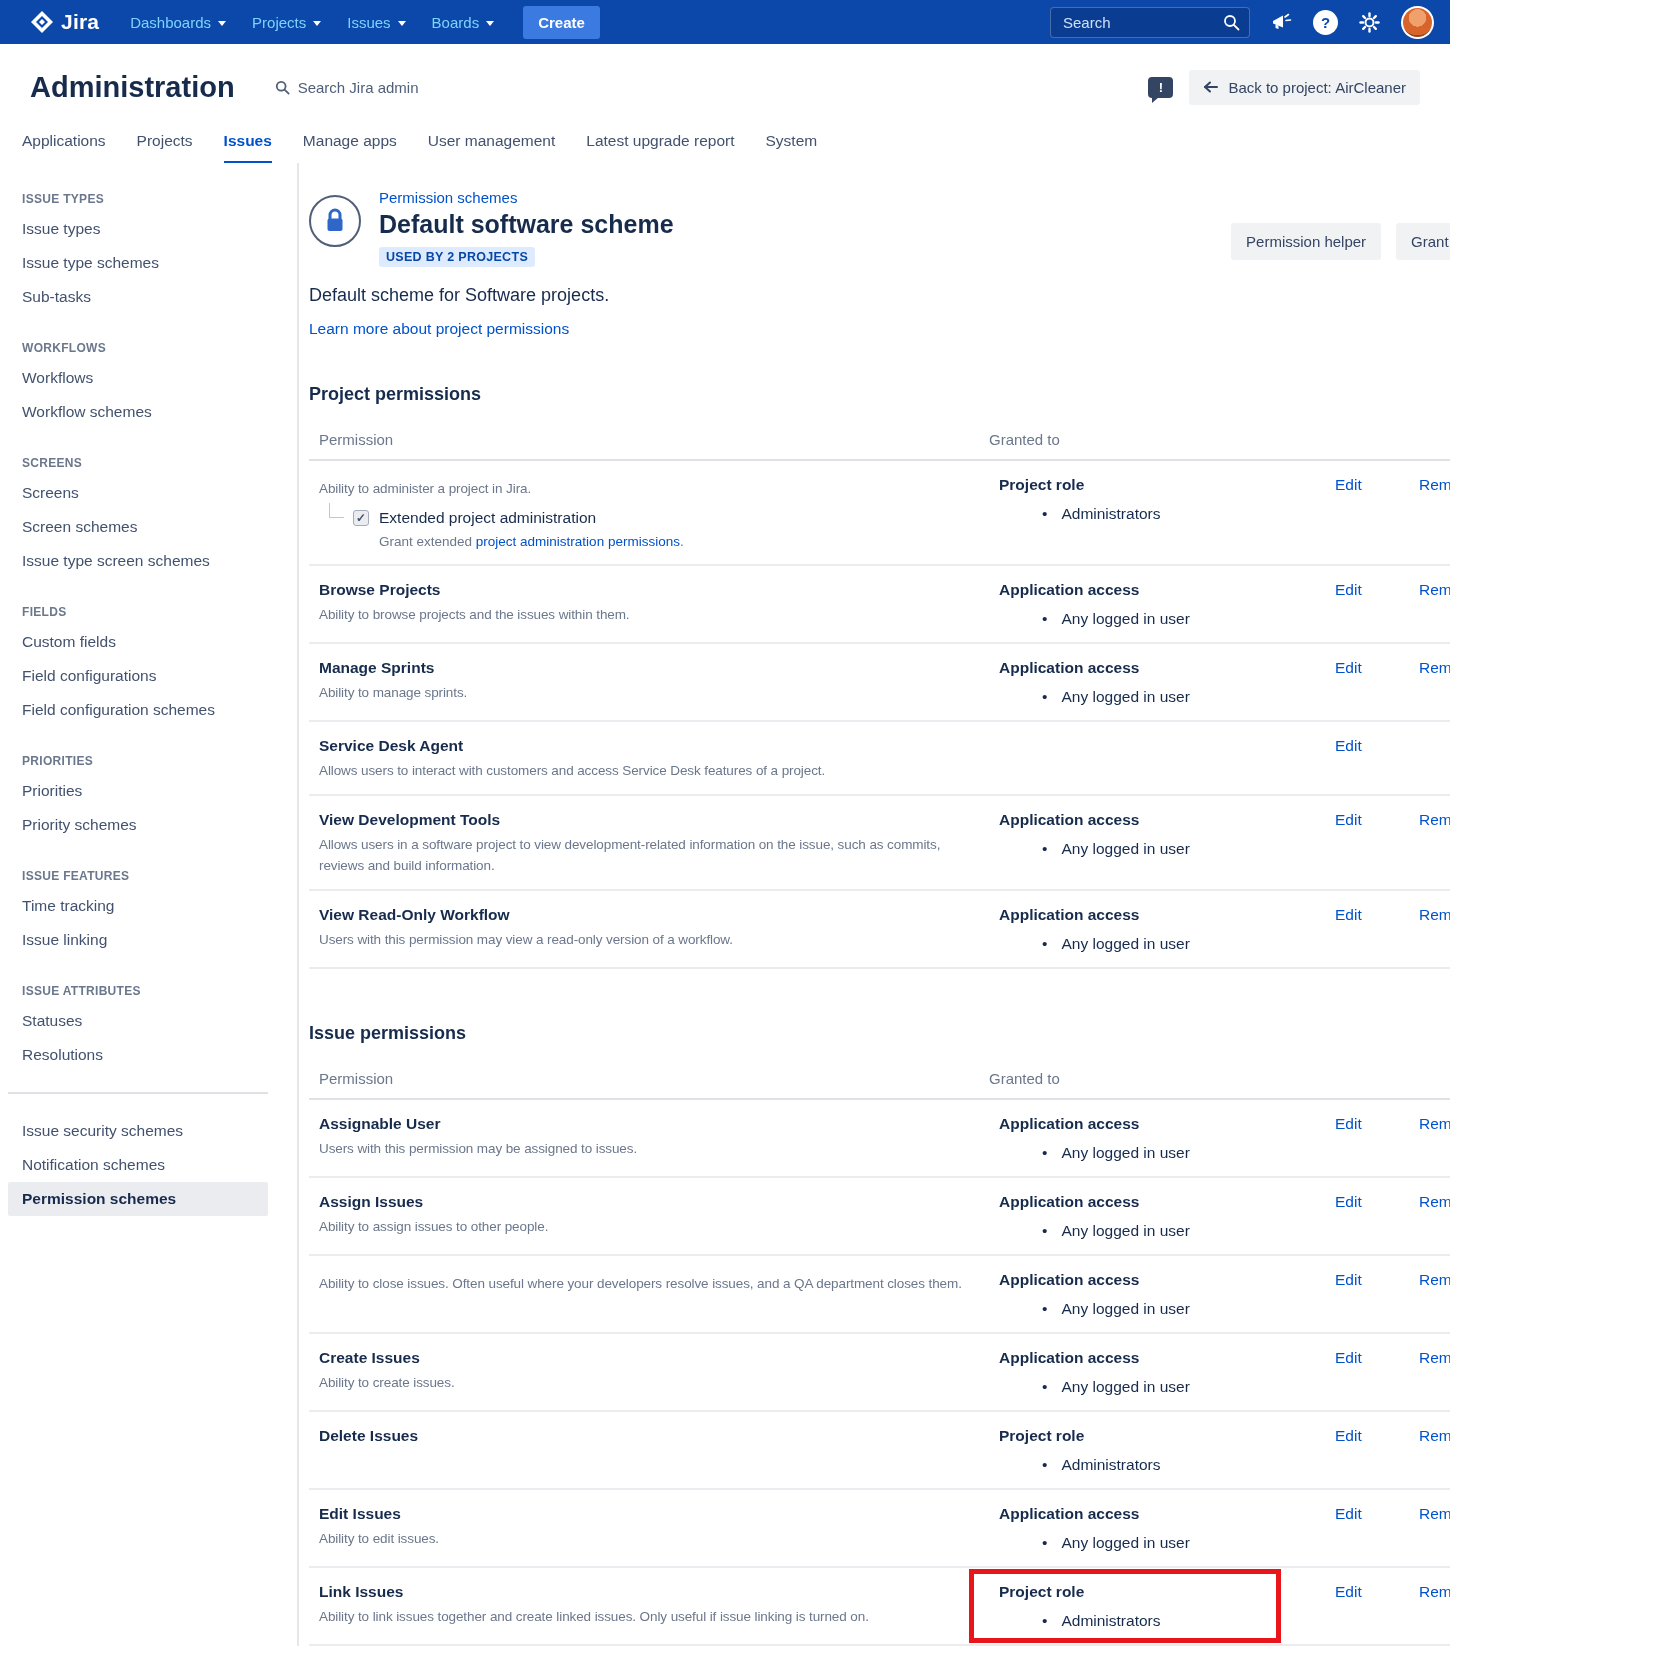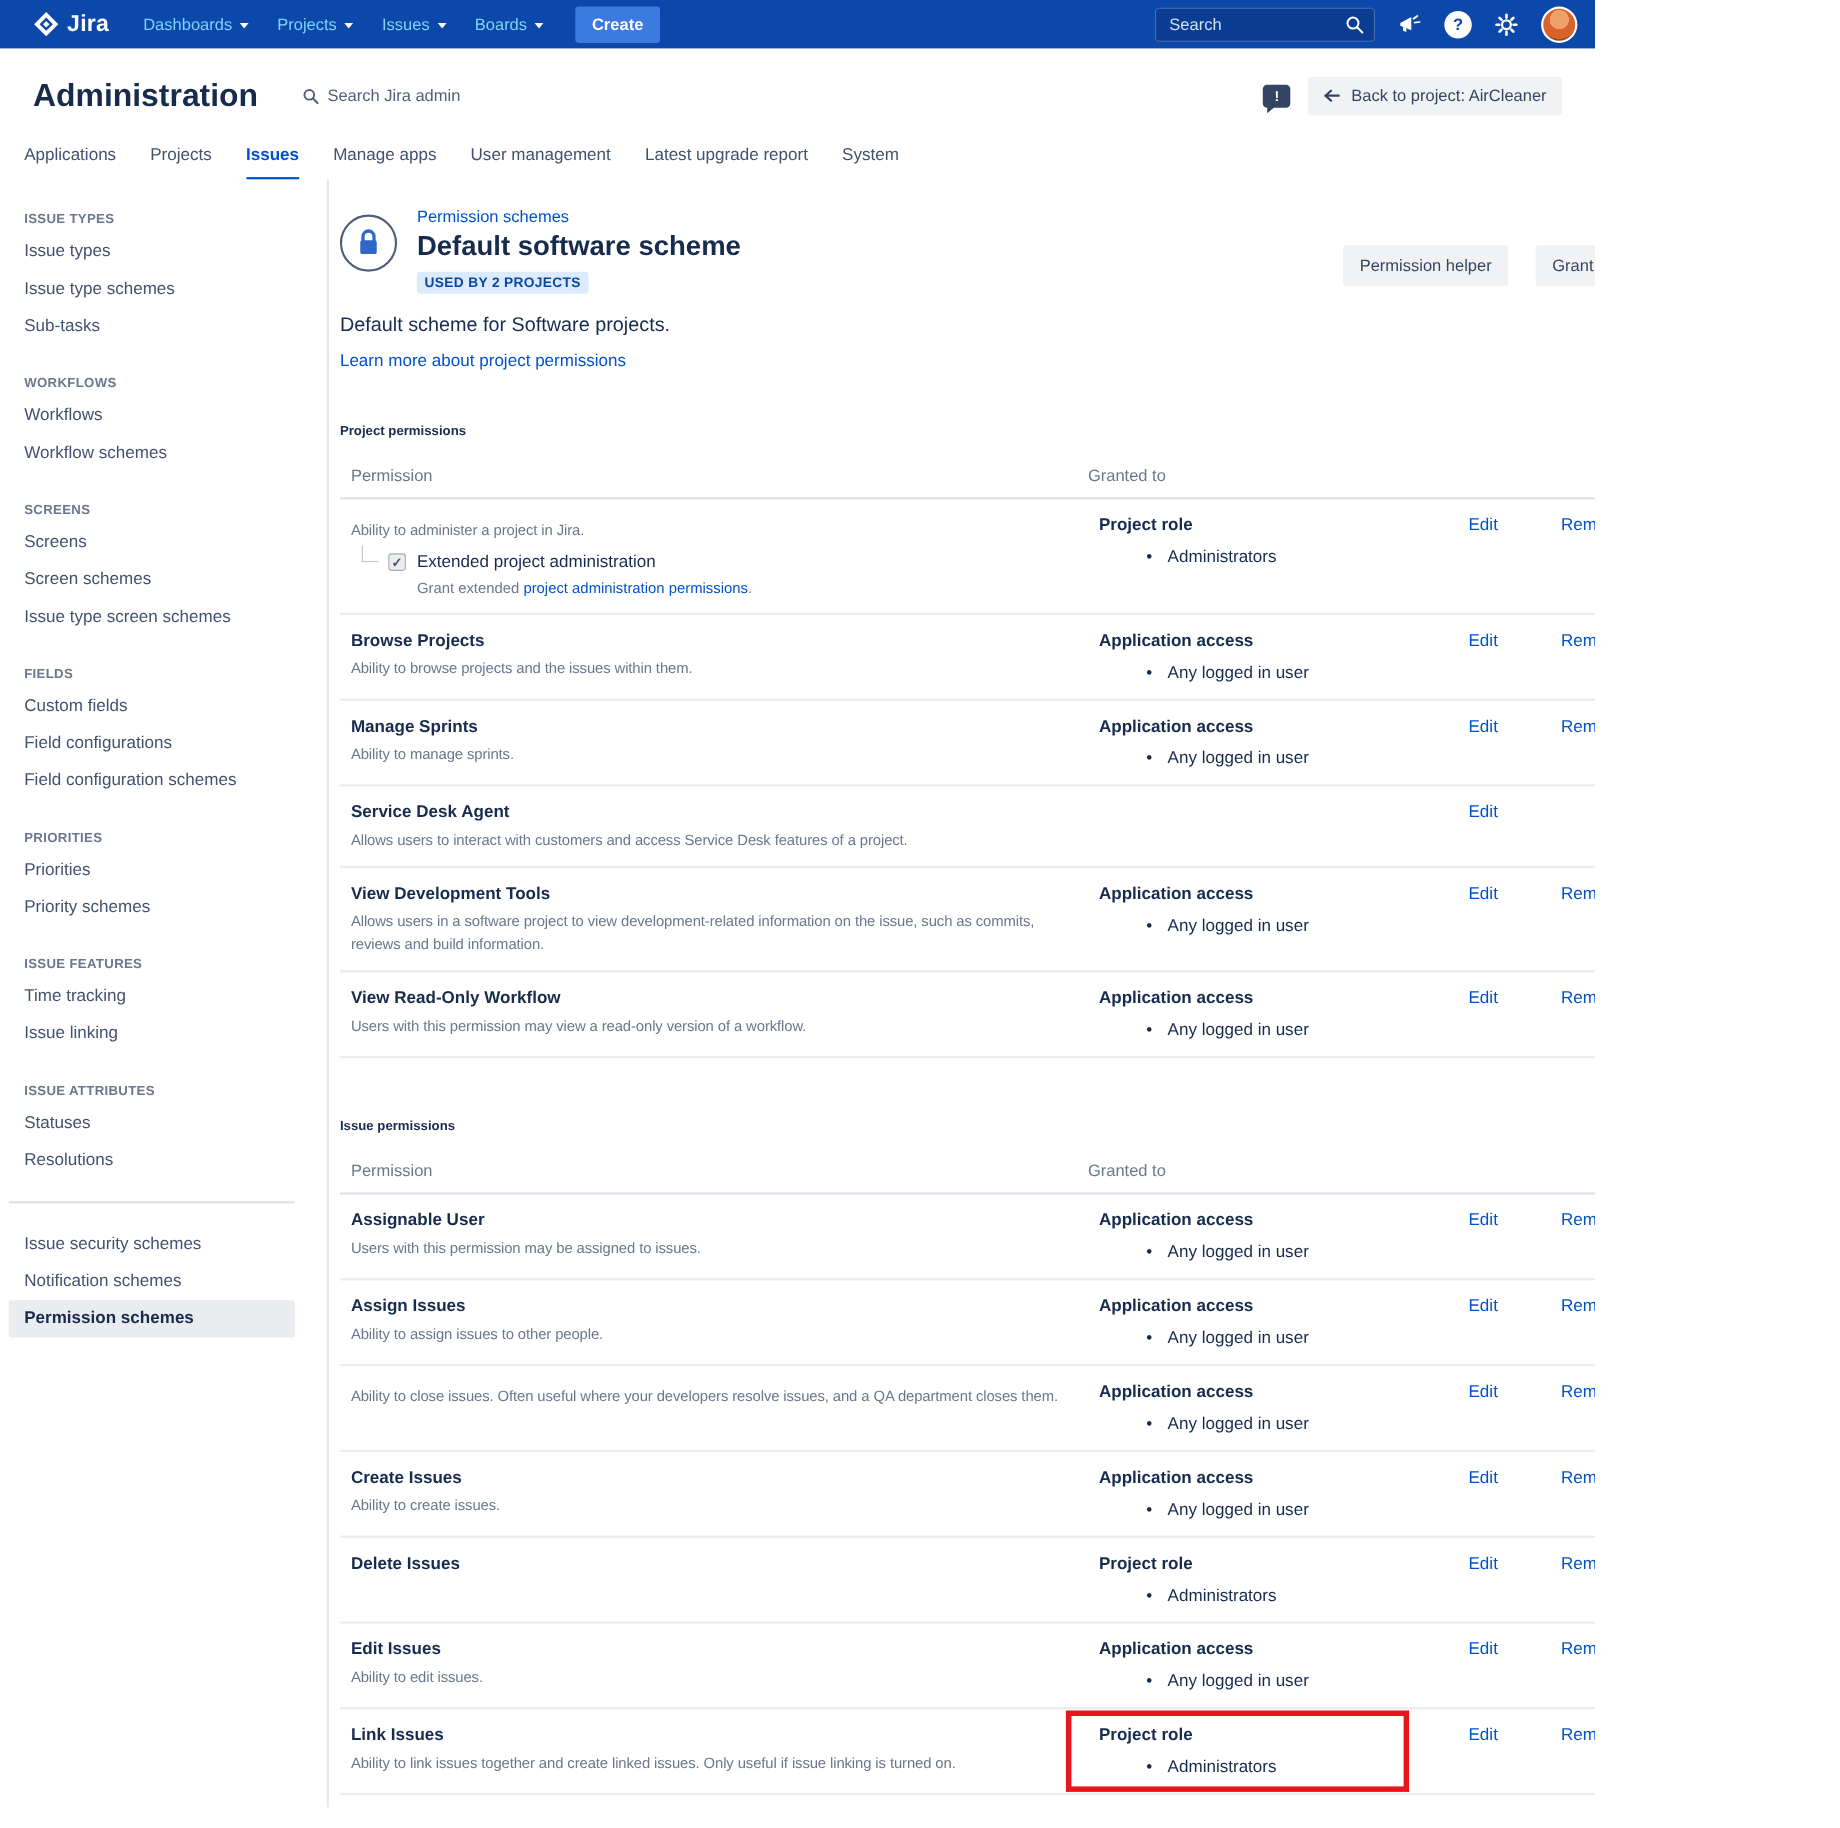--- a/index.html
+++ b/index.html
@@ -53,29 +53,29 @@
   .sb-item.active{background:var(--active-bg); color:var(--text-dark); font-weight:700;}
   .sb-divider{border-top:2px solid var(--divider); width:260px; margin:20px 0 20px 0;}
   .content{flex:1; border-left:2px solid #E4E6EA; padding:26px 132px 0 10px;}
 
   
   .scheme-header{display:flex; position:relative;}
   .lock-wrap{width:52px; height:52px; border:2px solid #505F79; border-radius:50%; display:flex; align-items:center; justify-content:center; margin:6px 18px 0 0; flex-shrink:0;}
   .breadcrumb{display:block; color:var(--accent); font-size:15px; text-decoration:none; cursor:pointer;}
   .scheme-title{font-size:25px; font-weight:600; color:var(--text-dark); margin-top:4px;}
   .badge{display:inline-block; margin-top:8px; background:var(--badge-bg); color:var(--badge-text); font-size:12.5px; font-weight:700; letter-spacing:.3px; padding:3px 7px; border-radius:3px;}
-  .scheme-actions{position:absolute; right:0; top:34px; display:flex; gap:25px;}
+  .scheme-actions{position:absolute; right:0; top:34px; display:flex; gap:15px;}
   .scheme-actions button{background:var(--btn-bg); border:none; border-radius:3px; padding:10px 15px; font-size:15px; color:#344563; font-family:inherit; cursor:pointer;}
   .scheme-desc{font-size:18px; margin-top:18px; color:var(--text-dark);}
   .learn-link{display:inline-block; font-size:15.5px; color:var(--accent); text-decoration:none; margin-top:14px; cursor:pointer;}
 
   
   .tsection{margin-top:46px;}
   .tsection.second{margin-top:54px;}
-  .sec-heading{font-size:12px; font-weight:600; color:var(--text-dark);}
+  .sec-heading{font-size:18px; font-weight:600; color:var(--text-dark);}
   .t-head{display:flex; margin-top:18px; padding:8px 0 11px 10px; border-bottom:2px solid var(--divider); color:var(--text-gray); font-size:15px;}
   .t-head .hc1{width:670px;}
   .row{display:flex; padding:13px 0 13px 10px; border-bottom:2px solid var(--rowline); position:relative;}
   .c-perm{width:670px; flex-shrink:0; padding-right:20px;}
   .p-title{font-size:15.5px; font-weight:700; color:var(--text-dark); line-height:21px;}
   .p-desc{font-size:13.5px; color:var(--text-gray); margin-top:4px; line-height:21px; letter-spacing:-0.1px;}
   .p-desc.oneline{white-space:nowrap;}
   .c-granted{width:340px; flex-shrink:0; position:relative; padding-left:10px;}
   .g-type{font-size:15.5px; font-weight:700; color:var(--text-dark); line-height:21px;}
   .g-line{margin-top:8px; padding-left:43px; display:flex; gap:14px; font-size:15.5px; color:var(--text-dark); line-height:21px;}

